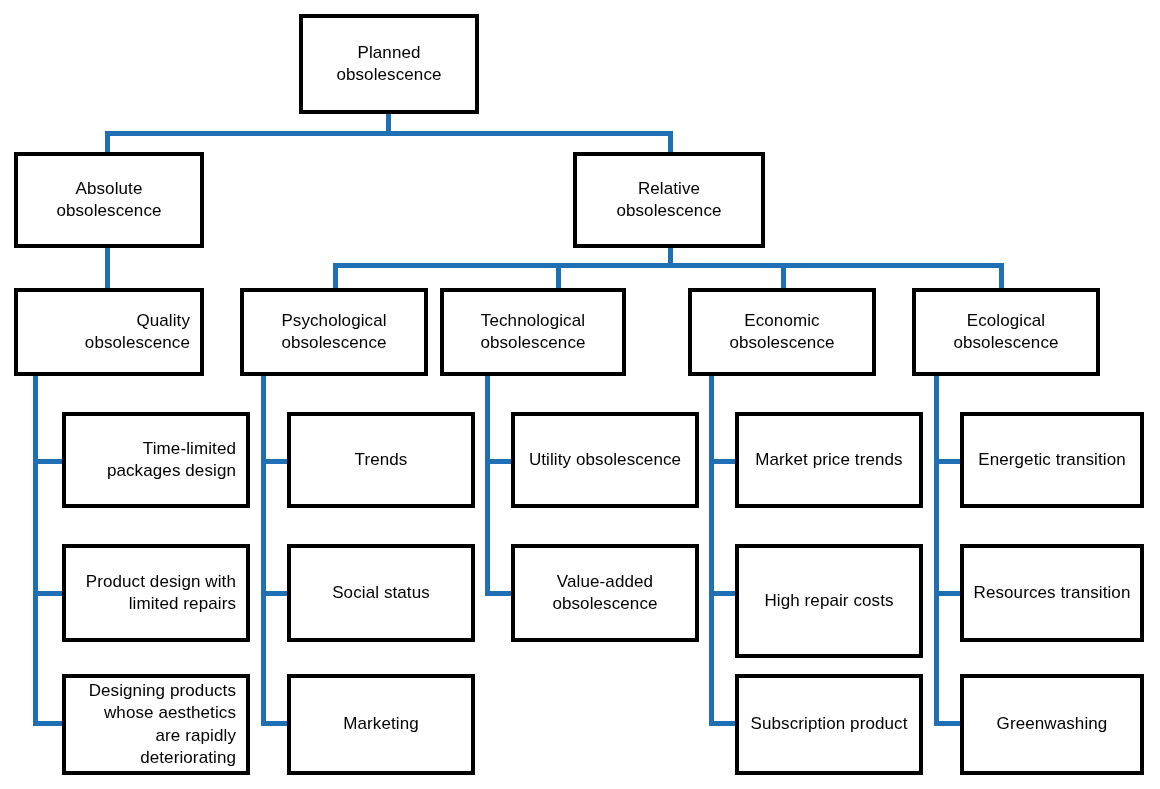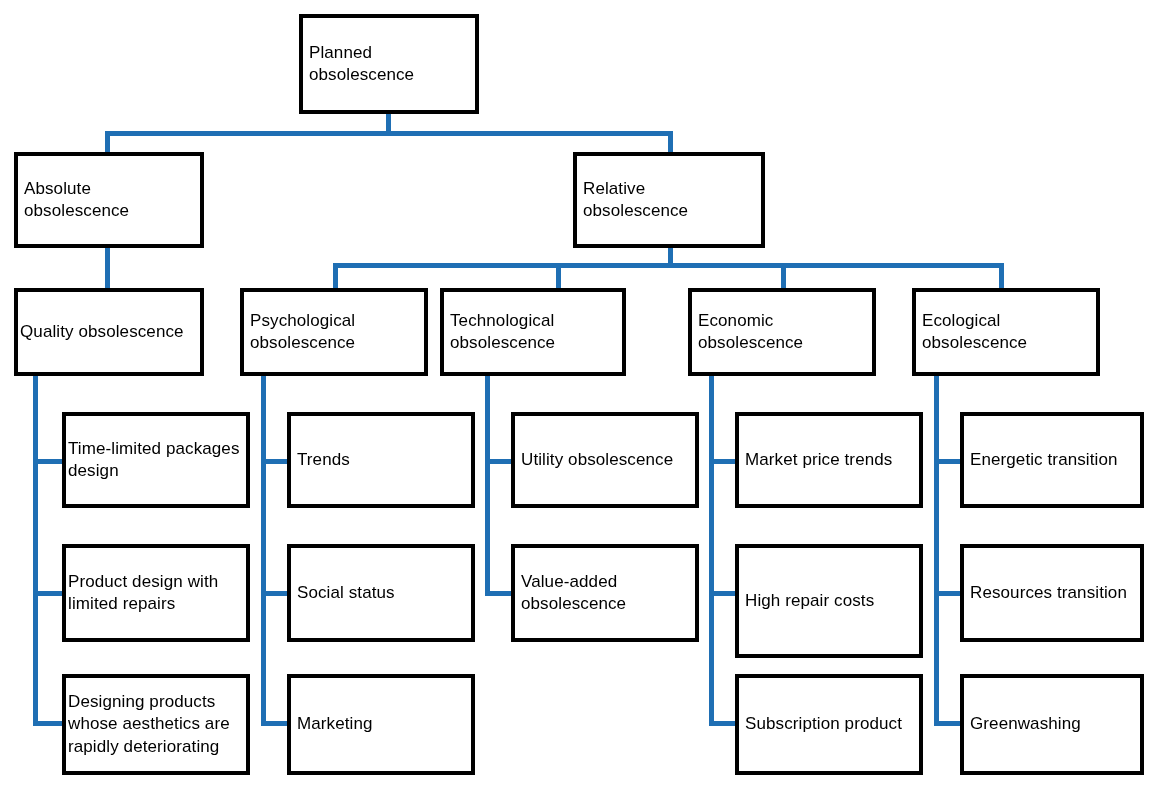--- a/index.html
+++ b/index.html
@@ -28,26 +28,26 @@
     z-index: 5;
   }
   .node .label {
     width: 100%;
     line-height: 1.30;
     color: #000000;
     font-size: 17px;
     letter-spacing: 0.1px;
   }
   .node.center .label {
-    text-align: left;
+    text-align: center;
     padding: 0 6px;
   }
   .node.left .label {
-    text-align: left;
-    padding: 0 2px;
+    text-align: right;
+    padding: 0 10px;
   }
   
   .conn {
     position: absolute;
     background: #1F6FB4;
     z-index: 1;
   }
   .conn.h { height: 5px; }
   .conn.v { width: 5px; }
 </style>

